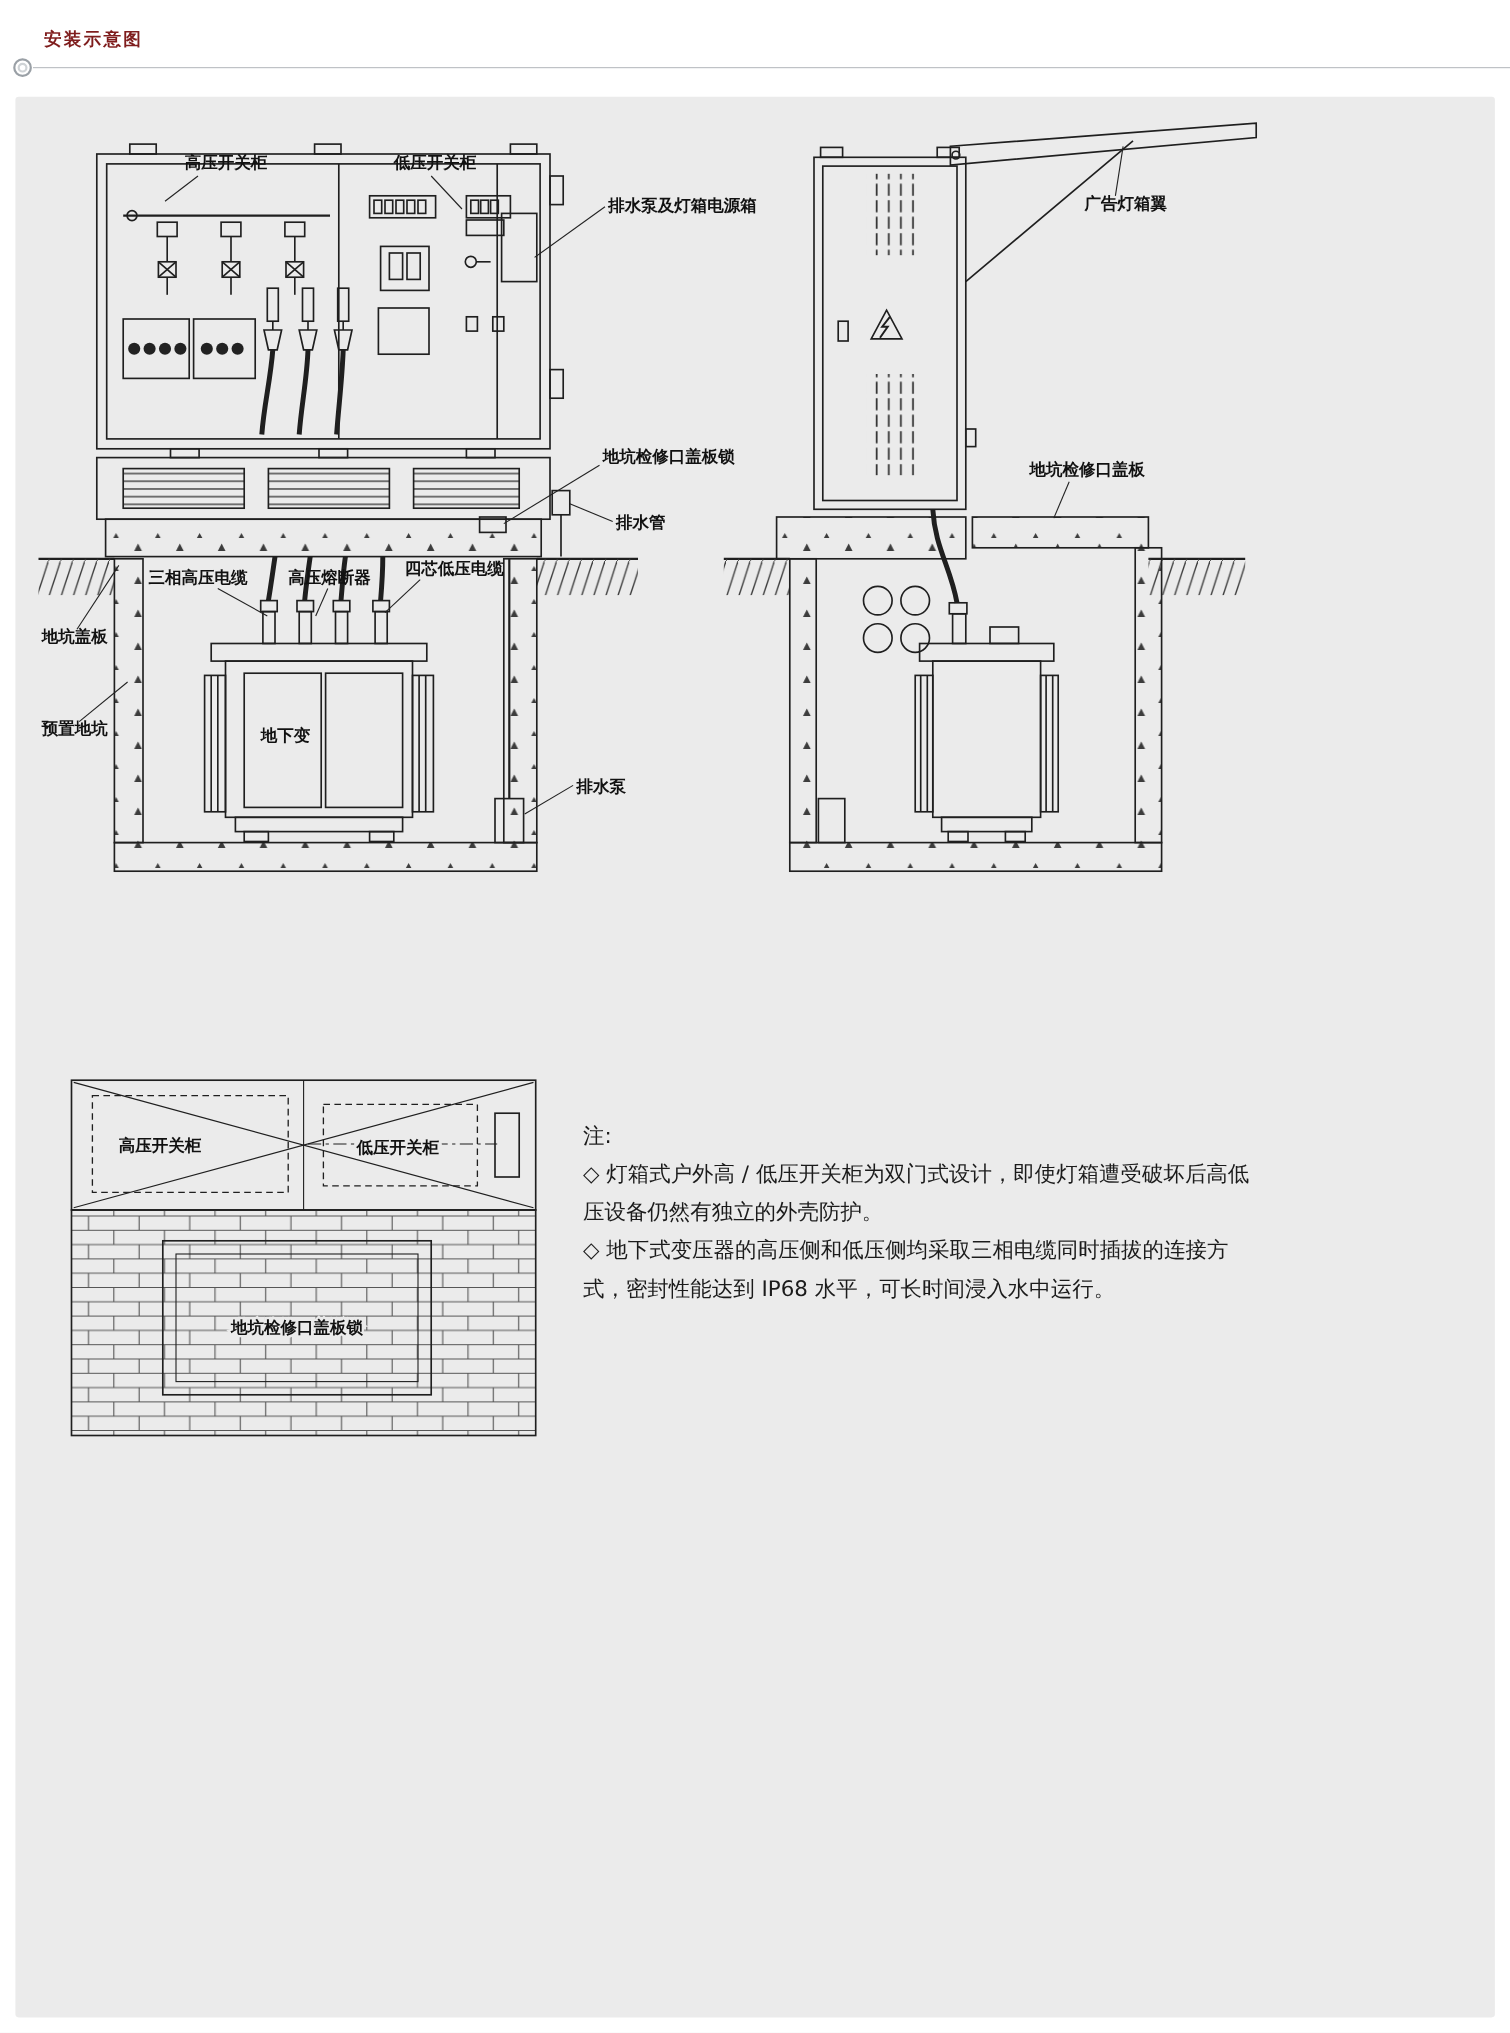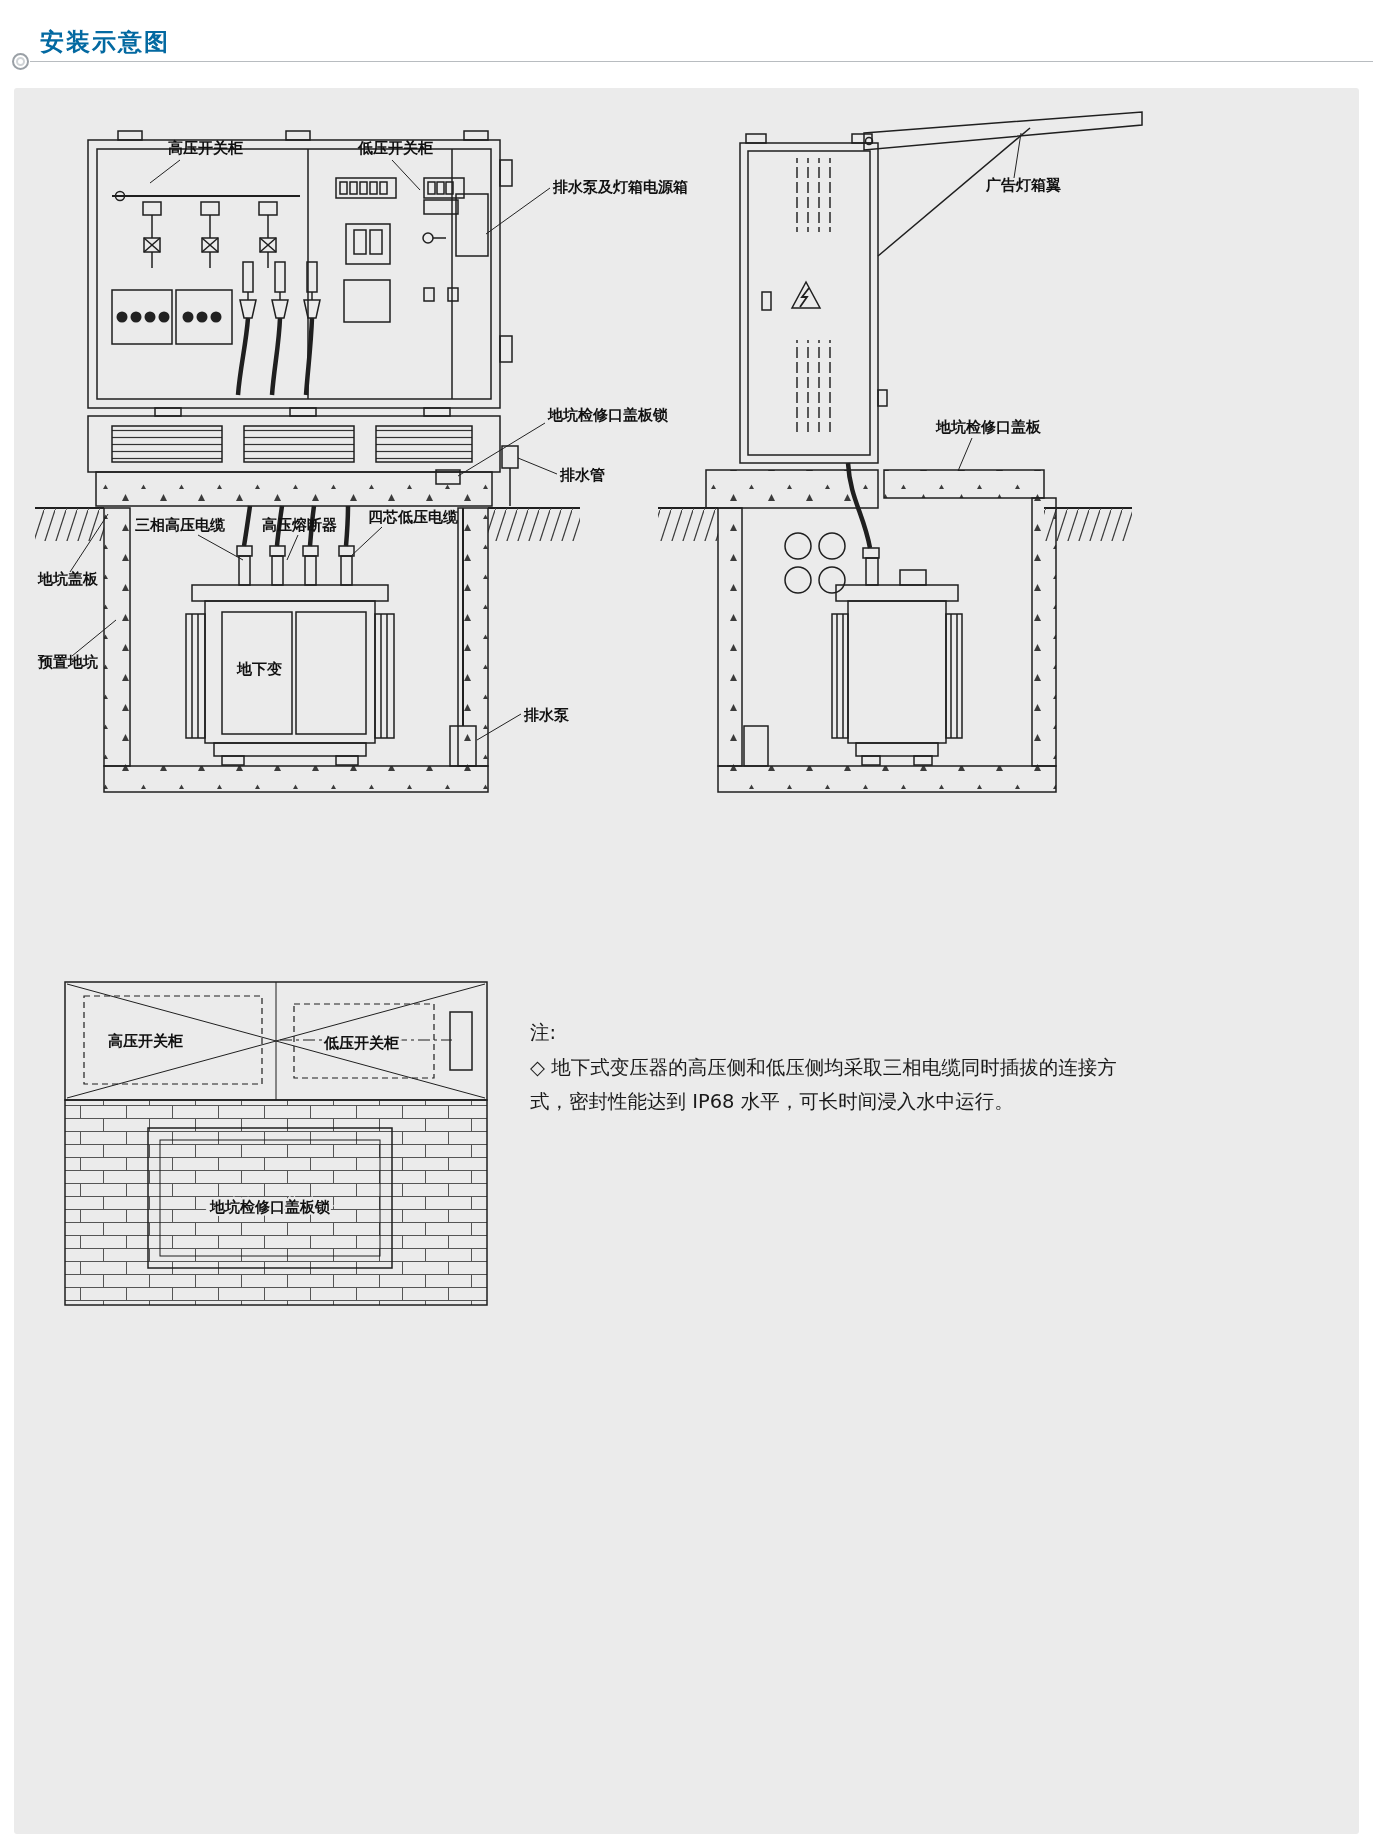--- a/index.html
+++ b/index.html
@@ -6,21 +6,21 @@
   html,body { width:1373px; height:1848px; }
   body {
     background:#ffffff;
     font-family:"DejaVu Sans","Liberation Sans",sans-serif;
     position:relative;
     overflow:hidden;
   }
   .page { position:absolute; inset:0; }
   .header-title {
     position:absolute; left:40px; top:26px;
-    font-size:24px; font-weight:bold; color:#0369a1; letter-spacing:2px;
+    font-size:16px; font-weight:bold; color:#7f1d1d; letter-spacing:2px;
   }
   .header-line {
     position:absolute; left:30px; right:0; top:61px; height:1px; background:#b8bcc0;
   }
   .ring {
     position:absolute; left:12px; top:53px; width:17px; height:17px;
     border:2px solid #9aa0a6; border-radius:50%; background:#fff;
   }
   .ring::after {
     content:""; position:absolute; inset:2px;
@@ -325,16 +325,17 @@
       <text x="986" y="190">广告灯箱翼</text>
       <text x="936" y="432">地坑检修口盖板</text>
       <text x="108" y="1046" paint-order="stroke" stroke="#ebebeb" stroke-width="5">高压开关柜</text>
       <text x="324" y="1048" paint-order="stroke" stroke="#ebebeb" stroke-width="5">低压开关柜</text>
       <text x="270" y="1212" text-anchor="middle" paint-order="stroke" stroke="#ebebeb" stroke-width="4">地坑检修口盖板锁</text>
     </g>
   </svg>
 
   <div class="notes">
     <p class="heading">注:</p>
+    <p>◇ 灯箱式户外高 / 低压开关柜为双门式设计，即使灯箱遭受破坏后高低压设备仍然有独立的外壳防护。</p>
     <p>◇ 地下式变压器的高压侧和低压侧均采取三相电缆同时插拔的连接方式，密封性能达到 IP68 水平，可长时间浸入水中运行。</p>
   </div>
 
 </div>
 
 </body></html>

